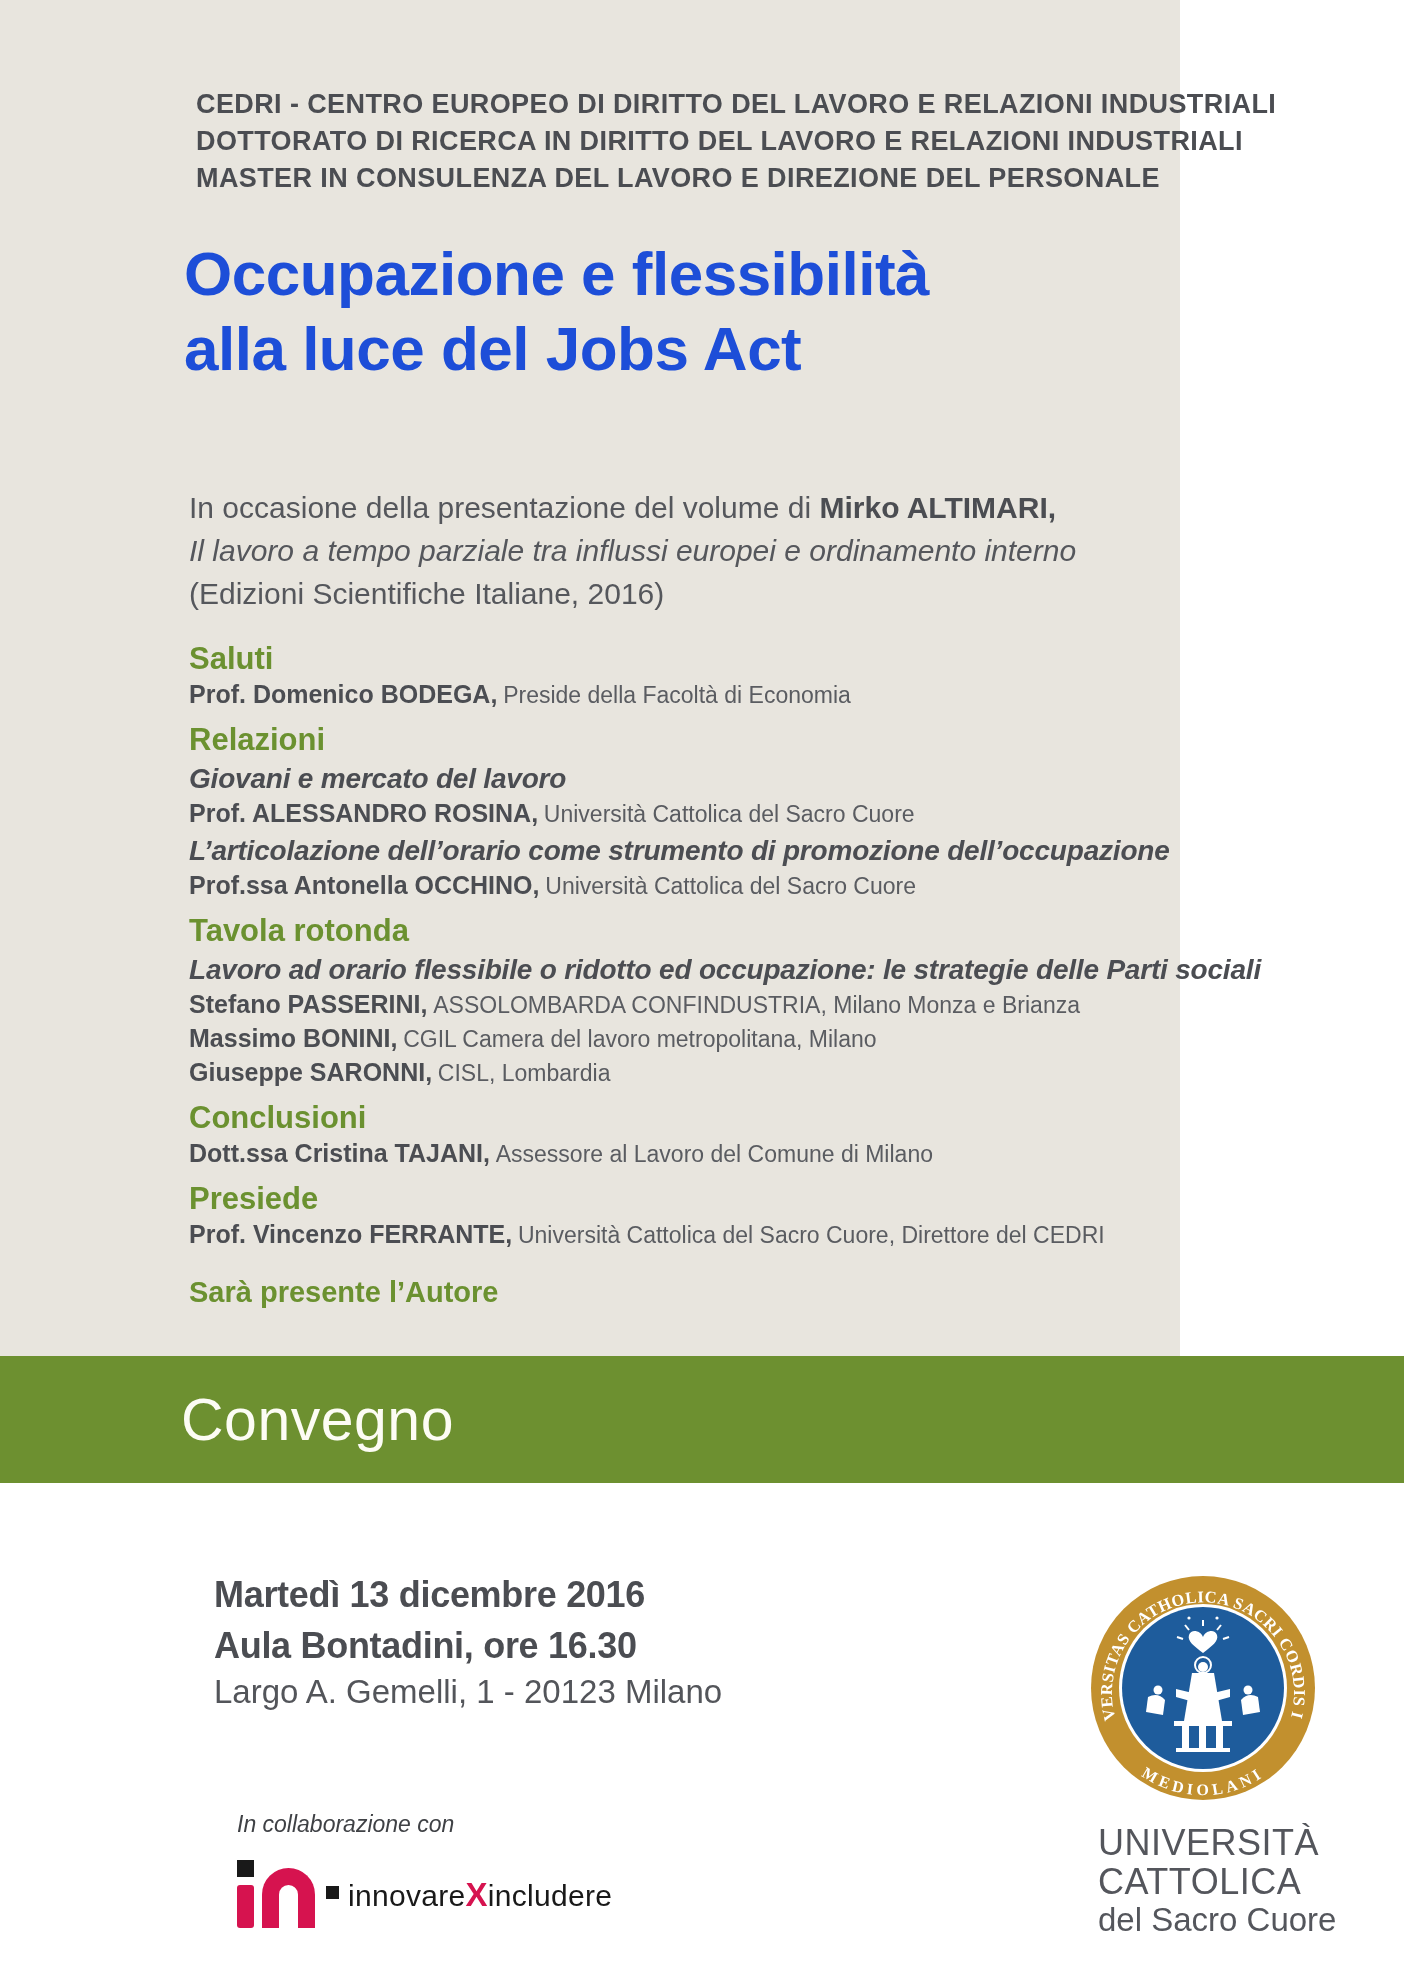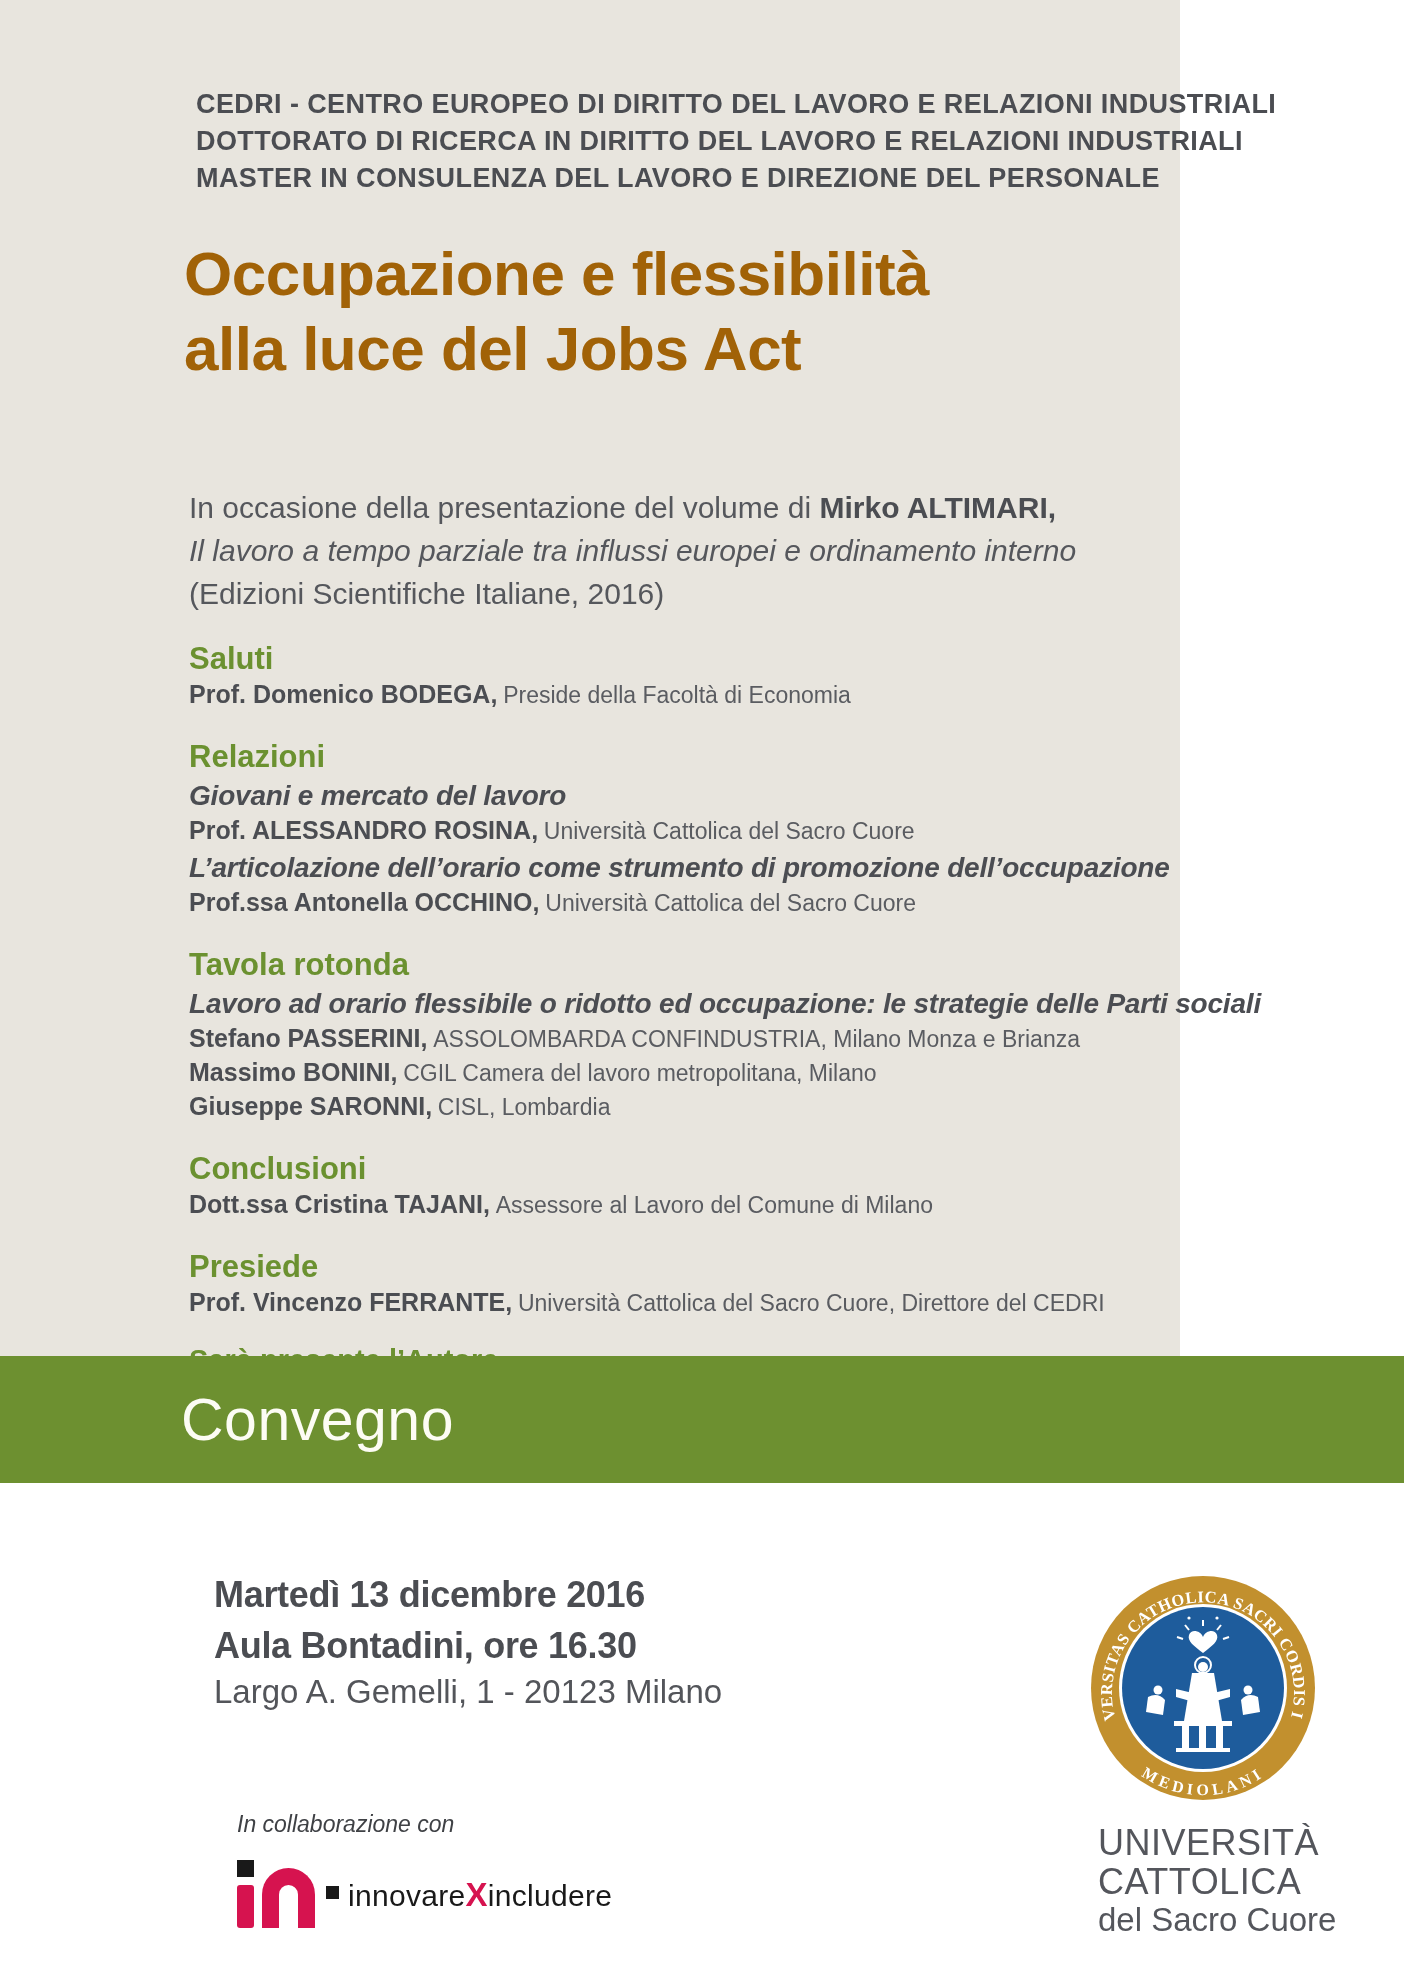--- a/index.html
+++ b/index.html
@@ -6,29 +6,29 @@
   .poster{position:relative;width:1404px;height:1985px;background:#ffffff;
           font-family:"Liberation Sans",sans-serif;overflow:hidden;}
 
   
   .top-panel{position:absolute;left:0;top:0;width:1180px;height:1356px;background:#e8e5de;}
 
   .org{position:absolute;left:196px;top:86px;}
   .org-line{font-size:27px;font-weight:700;color:#4b4d52;line-height:37px;letter-spacing:.4px;white-space:nowrap;}
 
   .main-title{position:absolute;left:184px;top:236px;font-size:62px;line-height:75px;
-              font-weight:700;color:#a16207;letter-spacing:-.5px;}
+              font-weight:700;color:#1d4ed8;letter-spacing:-.5px;}
 
   .intro{position:absolute;left:189px;top:486px;font-size:30px;line-height:43px;color:#55575c;}
   .intro .auth{font-weight:700;color:#4b4d52;margin-left:.28em;}
   .intro .book{font-style:italic;}
   .intro-line{white-space:nowrap;}
 
   .program{position:absolute;left:189px;top:642px;width:1140px;}
-  .sec{margin-top:30px;}
+  .sec{margin-top:13px;}
   .sec:first-child{margin-top:0;}
   .sec-h{font-size:31px;line-height:34px;font-weight:700;color:#6b9130;}
   .topic{font-size:28px;line-height:32px;margin-top:6px;font-weight:700;font-style:italic;
          color:#4b4d52;white-space:nowrap;letter-spacing:-.2px;}
   .person{font-size:25px;line-height:30px;margin-top:3px;color:#4b4d52;white-space:nowrap;}
   .person .nm{font-weight:700;}
   .person .rl{font-weight:400;font-size:23px;color:#5a5c61;margin-left:.25em;}
   .author-note{margin-top:26px;font-size:29px;font-weight:700;color:#6b9130;}
 
   

